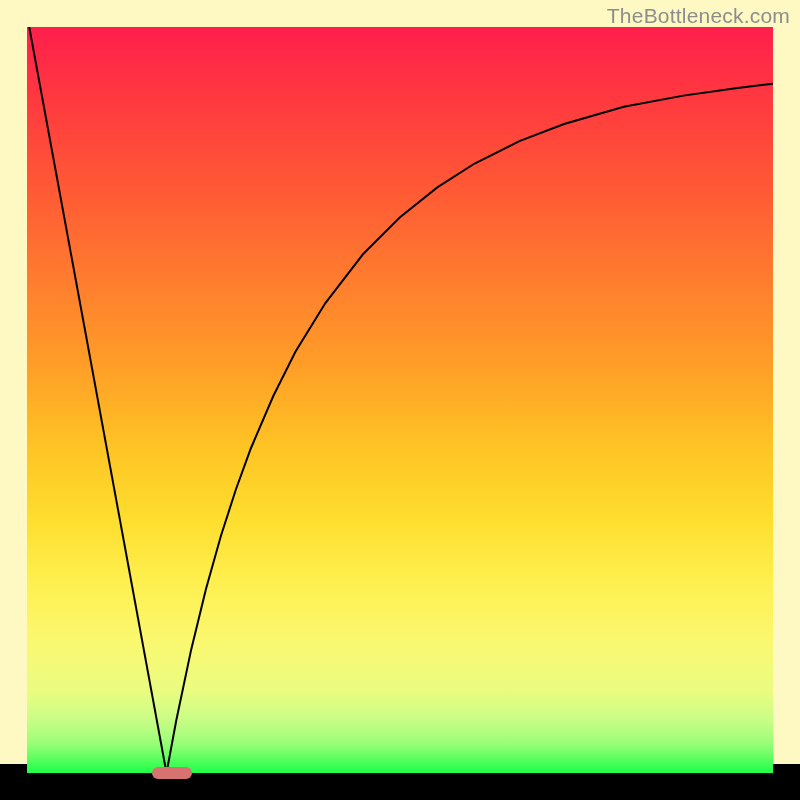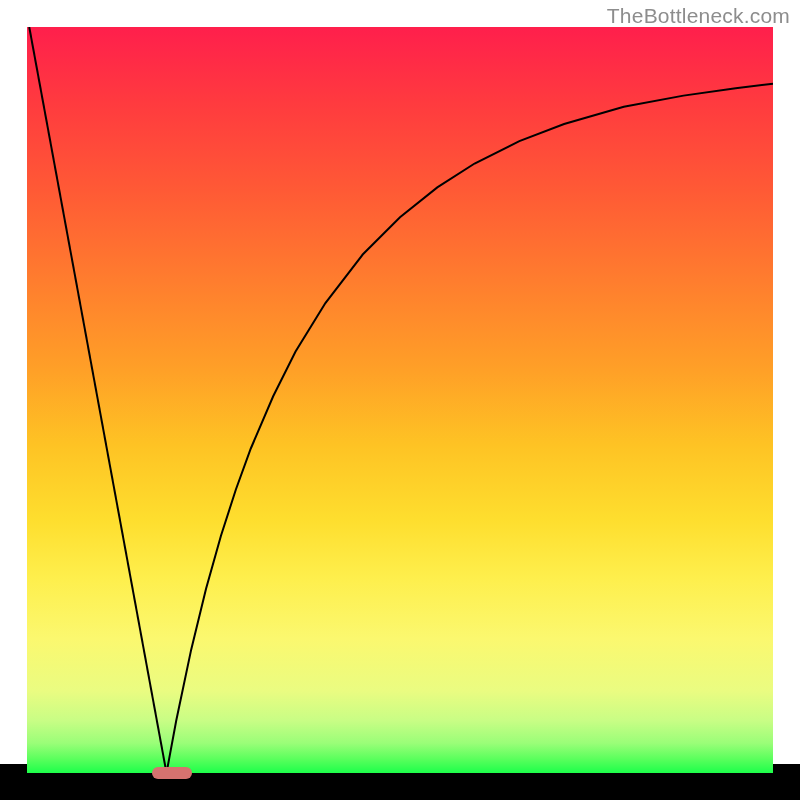--- a/index.html
+++ b/index.html
@@ -8,21 +8,21 @@
     width: 800px;
     height: 800px;
     background: #000;
     overflow: hidden;
     font-family: Arial, Helvetica, sans-serif;
   }
   .frame {
     position: relative;
     width: 800px;
     height: 764px;
-    background: #ffffff;
+    background: #fef9c3;
   }
   .plot-area {
     position: absolute;
     left: 27px;
     top: 27px;
     width: 746px;
     height: 746px;
     background: linear-gradient(to bottom,
       #ff1f4c 0%,
       #ff3a3f 10%,

